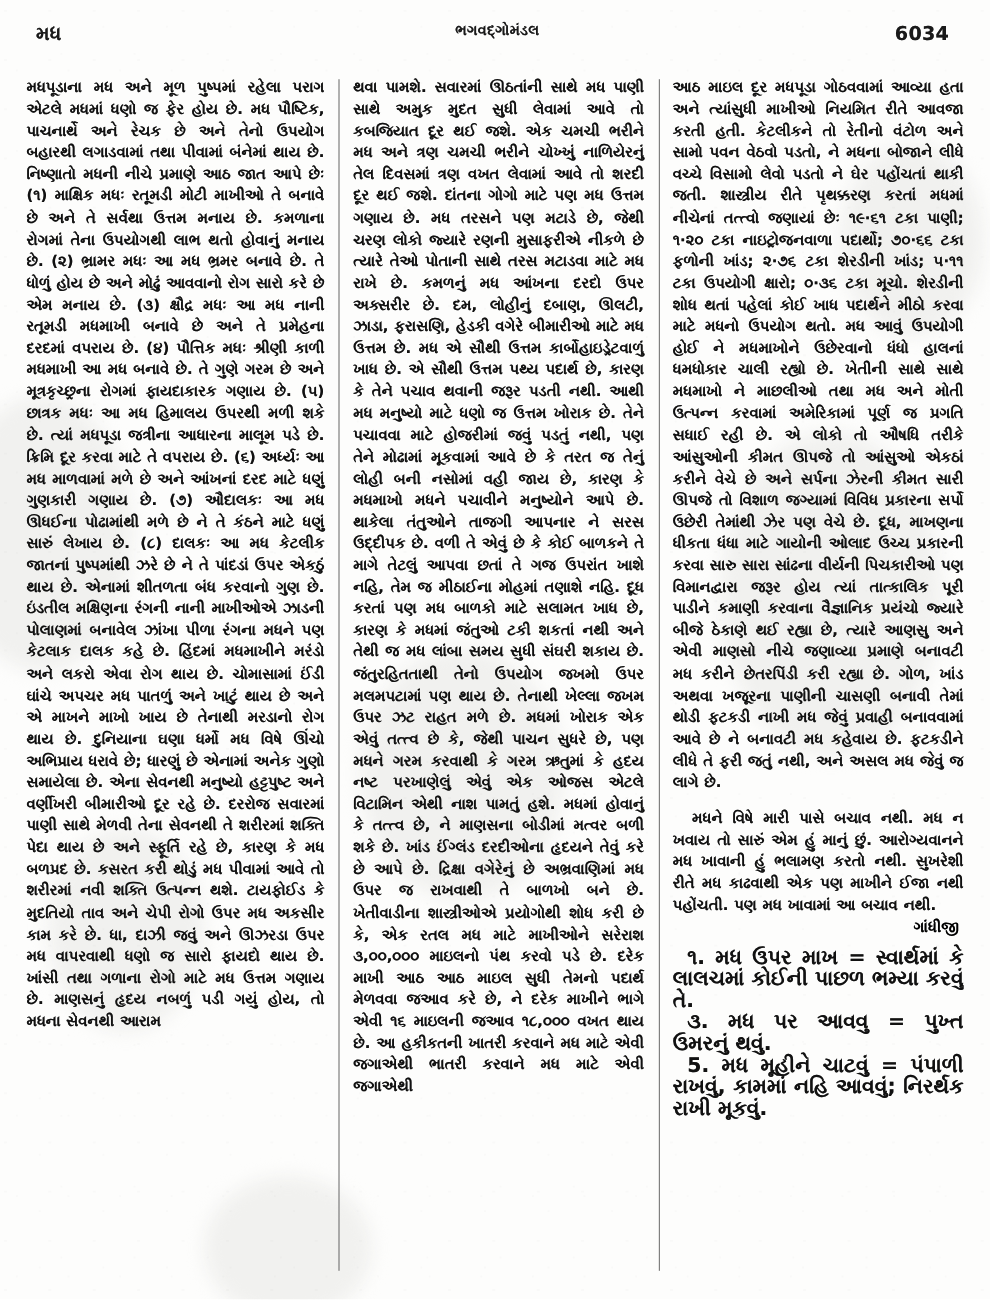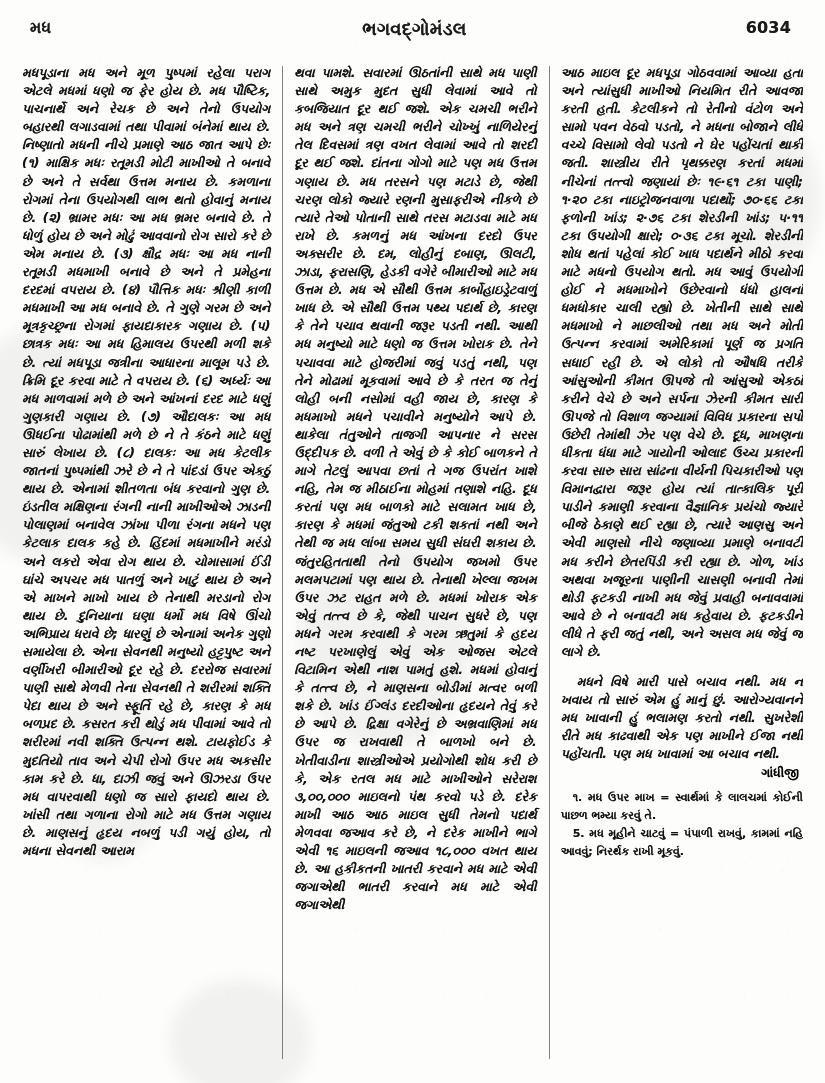--- a/index.html
+++ b/index.html
@@ -68,21 +68,21 @@
   .runhead .entry-word,
   .runhead .book-title,
   .runhead .folio {
     font-family: "DejaVu Sans", "Liberation Sans", sans-serif;
     font-weight: 700;
     color: #1a1a1a;
     letter-spacing: .2px;
     white-space: nowrap;
   }
   .runhead .entry-word { font-size: 16px; margin-left: 8px; }
-  .runhead .book-title { font-size: 18px; margin-left: 32px; }
+  .runhead .book-title { font-size: 12px; margin-left: 32px; }
   .runhead .folio     { font-size: 16px; margin-right: 12px; }
 
   
   .columns {
     position: absolute;
     left: 22px;
     top: 64px;
     width: 781px;
     height: 1005px;
     display: flex;
@@ -108,21 +108,20 @@
 
   .para {
     margin: 0;
     font-size: 12.4px;
     line-height: 18.1px;
     color: #111;
     text-align: justify;
     text-justify: inter-word;
     word-spacing: .5px;
     font-weight: 600;
-    font-style: italic;
     -webkit-font-smoothing: none;
   }
   .para + .para { margin-top: 12px; }
   .para.indent { text-indent: 16px; }
 
   .attrib {
     margin: 0;
     font-size: 12.4px;
     line-height: 18.1px;
     font-weight: 700;
@@ -130,21 +129,21 @@
     text-align: right;
     padding-right: 4px;
   }
 
   .idiom-list {
     margin: 7px 0 0 0;
     padding: 0;
     list-style: none;
   }
   .idiom-list li {
-    font-size: 11px;
+    font-size: 17px;
     line-height: 18.1px;
     color: #111;
     font-weight: 600;
     text-align: justify;
     text-indent: 12px;
     margin: 0;
   }
 
   
   .para, .idiom-list li, .attrib,
@@ -184,18 +183,19 @@
     </div>
 
     <div class="rule"></div>
 
     <div class="col col-3">
       <p class="para">આઠ માઇલ દૂર મધપૂડા ગોઠવવામાં આવ્યા હતા અને ત્યાંસુધી માખીઓ નિયમિત રીતે આવજા કરતી હતી. કેટલીકને તો રેતીનો વંટોળ અને સામો પવન વેઠવો પડતો, ને મધના બોજાને લીધે વચ્ચે વિસામો લેવો પડતો ને ઘેર પહોંચતાં થાકી જતી. શાસ્ત્રીય રીતે પૃથક્કરણ કરતાં મધમાં નીચેનાં તત્ત્વો જણાયાં છેઃ ૧૯·૬૧ ટકા પાણી; ૧·૨૦ ટકા નાઇટ્રોજનવાળા પદાર્થો; ૭૦·૬૬ ટકા ફળોની ખાંડ; ૨·૭૬ ટકા શેરડીની ખાંડ; ૫·૧૧ ટકા ઉપયોગી ક્ષારો; ૦·૩૬ ટકા મૂચો. શેરડીની શોધ થતાં પહેલાં કોઈ ખાધ પદાર્થને મીઠો કરવા માટે મધનો ઉપયોગ થતો. મધ આવું ઉપયોગી હોઈ ને મધમાખોને ઉછેરવાનો ધંધો હાલનાં ધમધોકાર ચાલી રહ્યો છે. ખેતીની સાથે સાથે મધમાખો ને માછલીઓ તથા મધ અને મોતી ઉત્પન્ન કરવામાં અમેરિકામાં પૂર્ણ જ પ્રગતિ સધાઈ રહી છે. એ લોકો તો ઔષધિ તરીકે આંસુઓની કીમત ઊપજે તો આંસુઓ એકઠાં કરીને વેચે છે અને સર્પના ઝેરની કીમત સારી ઊપજે તો વિશાળ જગ્યામાં વિવિધ પ્રકારના સર્પો ઉછેરી તેમાંથી ઝેર પણ વેચે છે. દૂધ, માખણના ધીકતા ધંધા માટે ગાયોની ઓલાદ ઉચ્ચ પ્રકારની કરવા સારુ સારા સાંઢના વીર્યની પિચકારીઓ પણ વિમાનદ્વારા જરૂર હોય ત્યાં તાત્કાલિક પૂરી પાડીને કમાણી કરવાના વૈજ્ઞાનિક પ્રયંચો જ્યારે બીજે ઠેકાણે થઈ રહ્યા છે, ત્યારે આણસુ અને એવી માણસો નીચે જણાવ્યા પ્રમાણે બનાવટી મધ કરીને છેતરપિંડી કરી રહ્યા છે. ગોળ, ખાંડ અથવા ખજૂરના પાણીની ચાસણી બનાવી તેમાં થોડી ફટકડી નાખી મધ જેવું પ્રવાહી બનાવવામાં આવે છે ને બનાવટી મધ કહેવાય છે. ફટકડીને લીધે તે ફરી જતું નથી, અને અસલ મધ જેવું જ લાગે છે.</p>
       <p class="para indent">મધને વિષે મારી પાસે બચાવ નથી. મધ ન ખવાય તો સારું એમ હું માનું છું. આરોગ્યવાનને મધ ખાવાની હું ભલામણ કરતો નથી. સુખરેશી રીતે મધ કાઢવાથી એક પણ માખીને ઈજા નથી પહોંચતી. પણ મધ ખાવામાં આ બચાવ નથી.</p>
       <p class="attrib">ગાંધીજી</p>
       <ul class="idiom-list">
         <li>૧. મધ ઉપર માખ = સ્વાર્થમાં કે લાલચમાં કોઈની પાછળ ભમ્યા કરવું તે.</li>
+        <li>૩. મધ પર આવવુ = પુખ્ત ઉમરનું થવું.</li>
         <li>5. મધ મૂહીને ચાટવું = પંપાળી રાખવું, કામમાં નહિ આવવું; નિરર્થક રાખી મૂકવું.</li>
       </ul>
     </div>
 
   </div>
 </div>
 
 </body></html>

